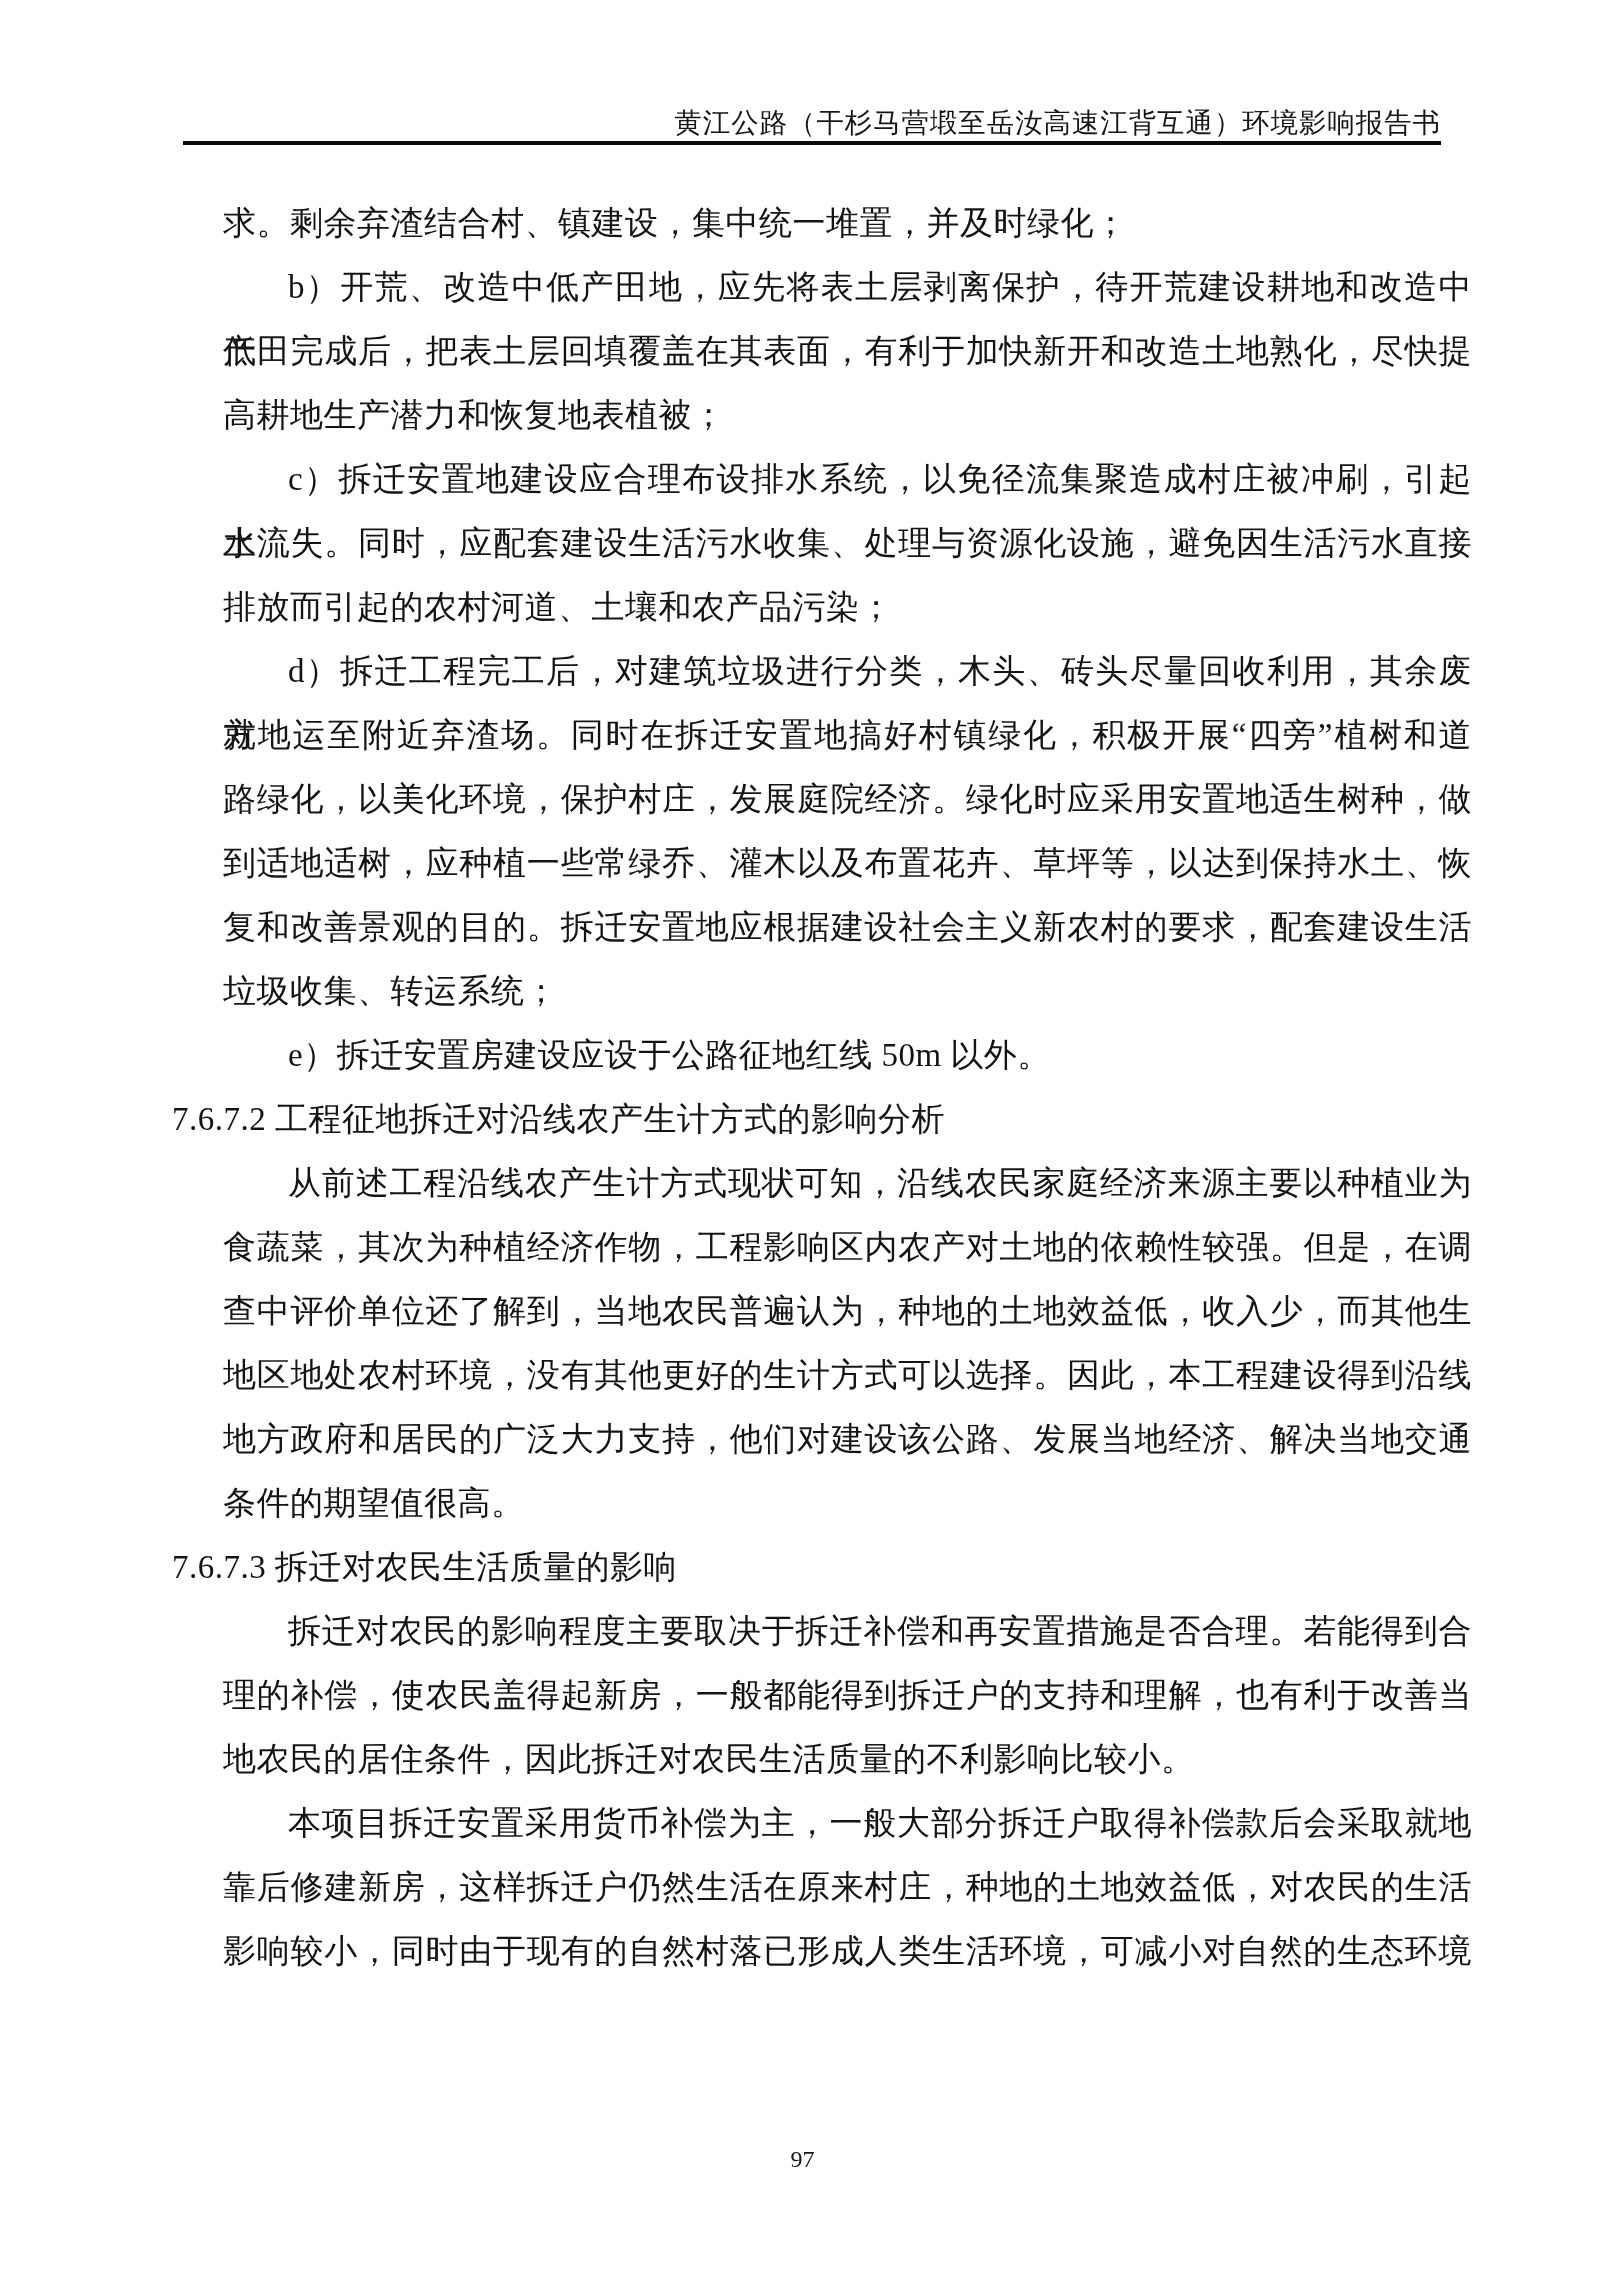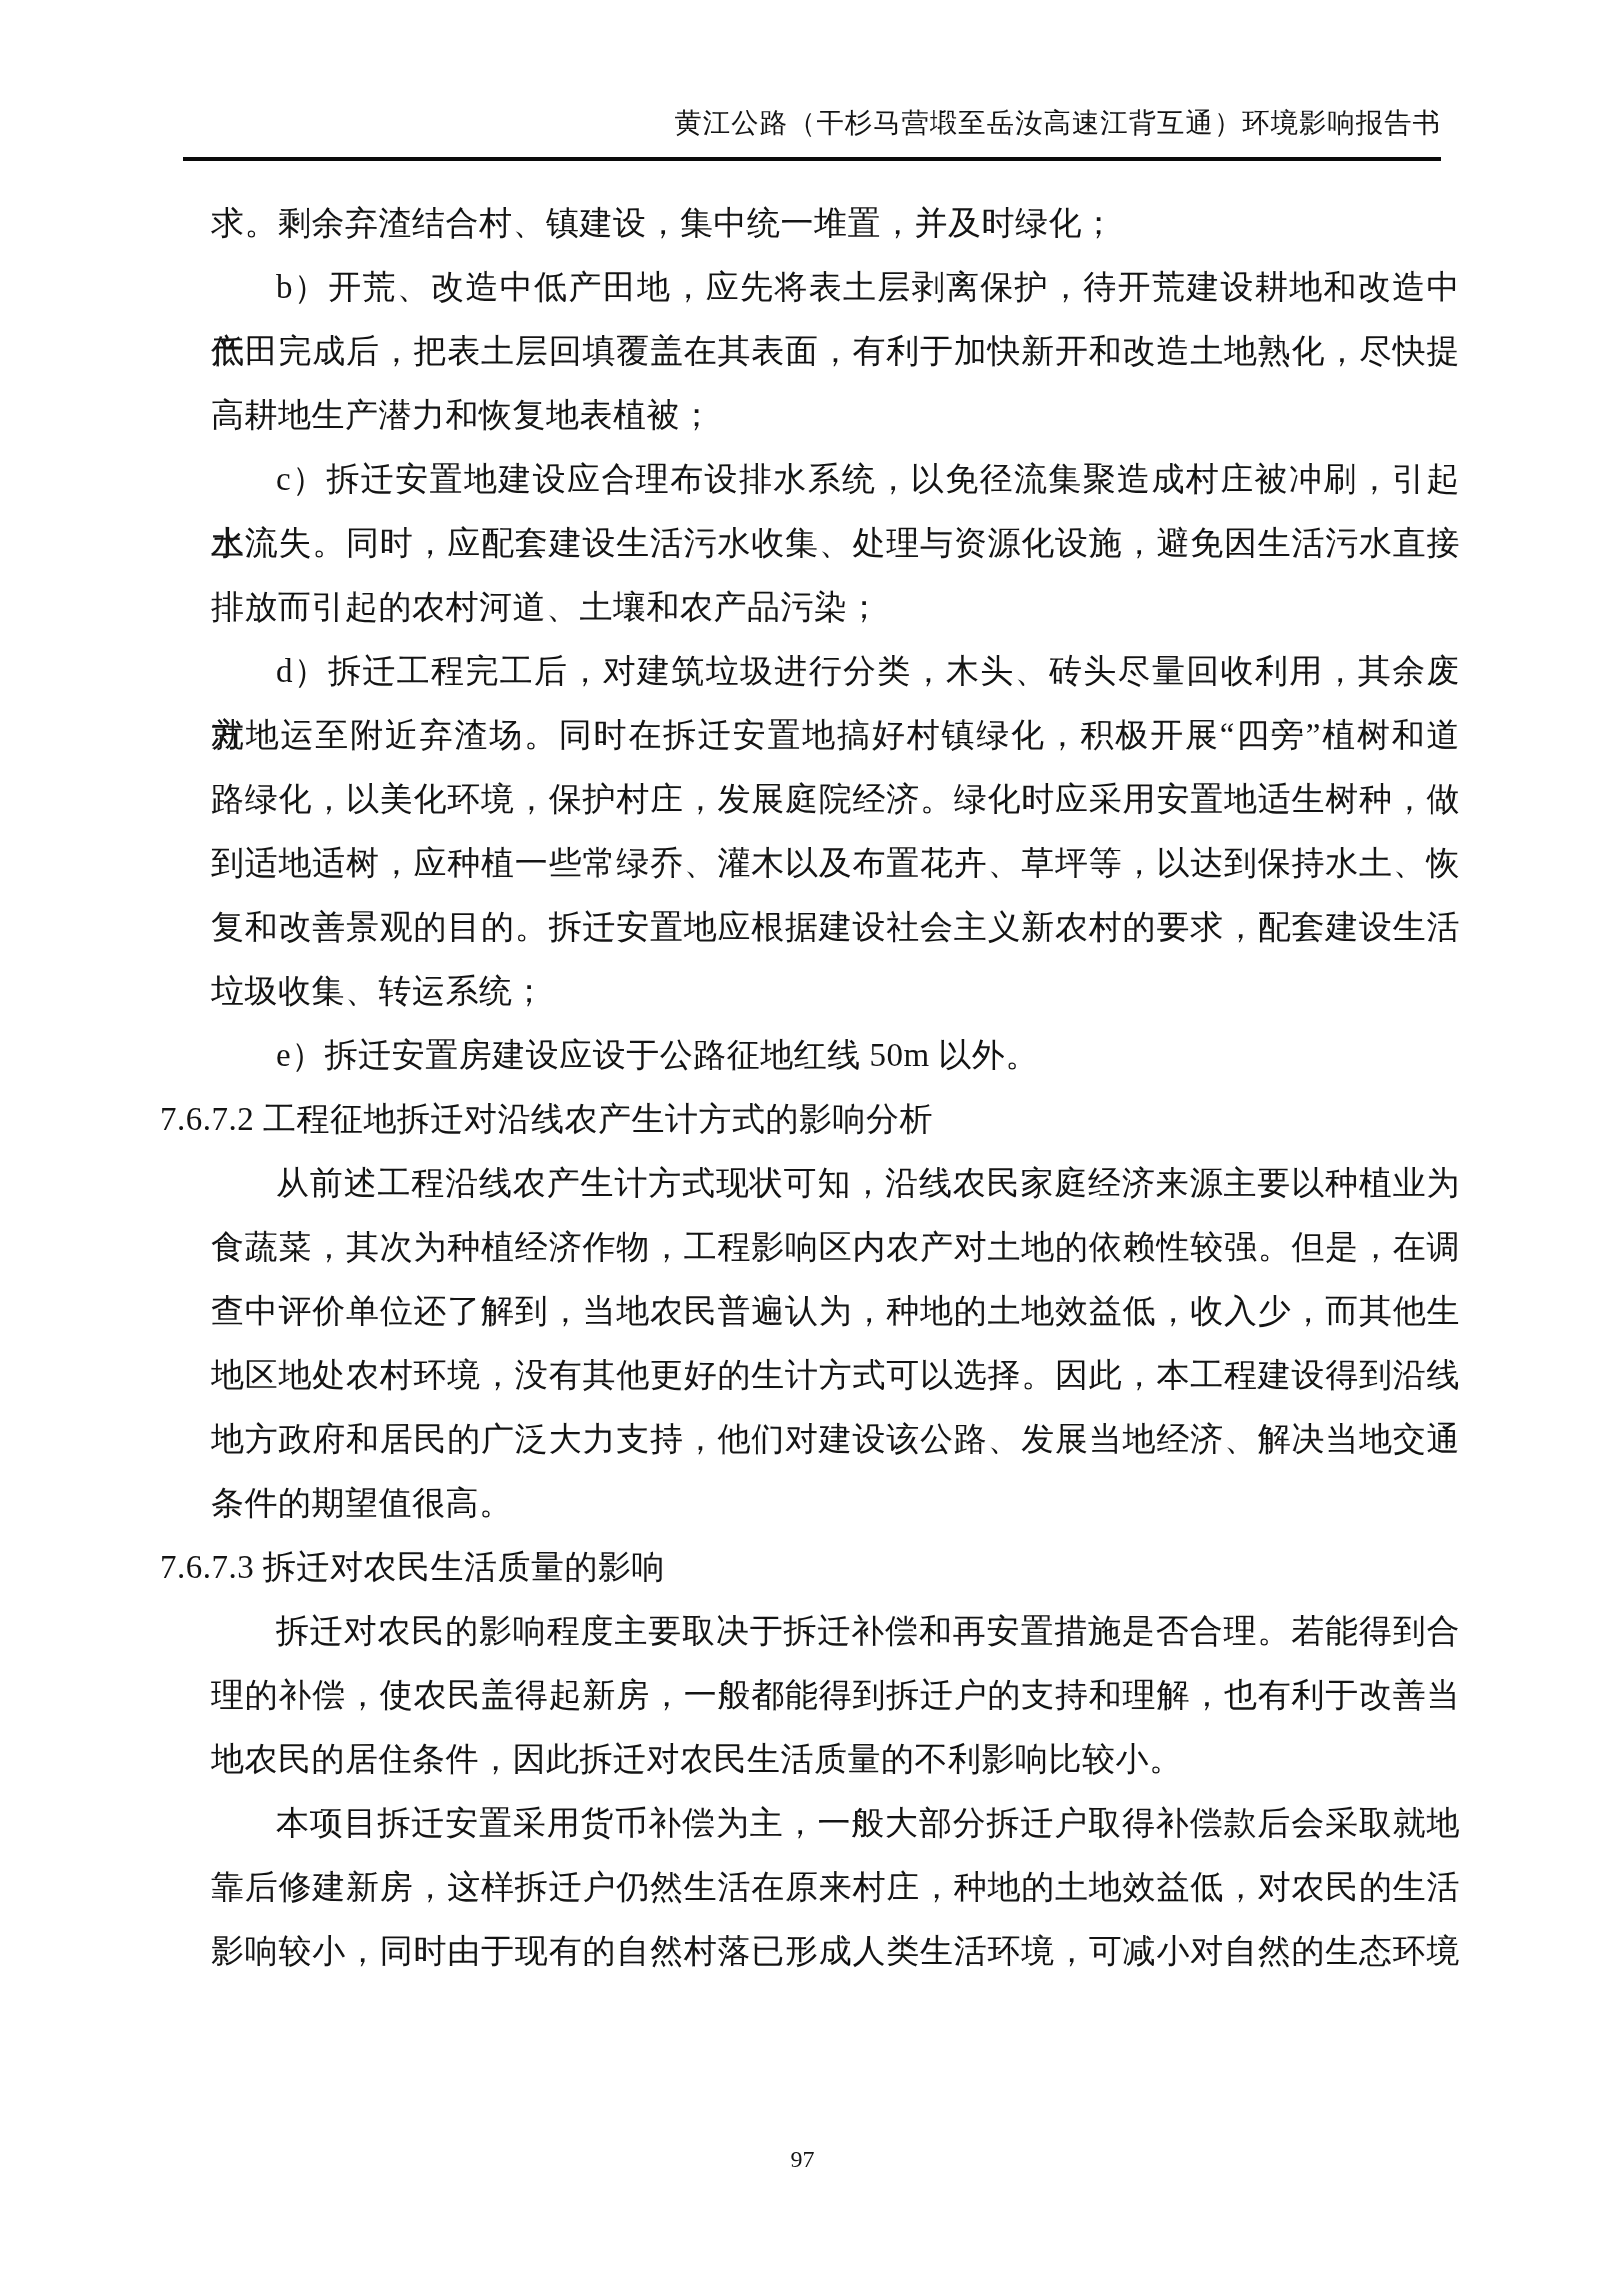--- a/index.html
+++ b/index.html
@@ -14,26 +14,26 @@
   }
   .page-header {
     position: absolute;
     left: 183px;
     top: 106px;
     width: 1258px;
     text-align: right;
     font-size: 27.4px;
     line-height: 35px;
     letter-spacing: 1px;
-    padding-bottom: 16px;
+    padding-bottom: 0;
     border-bottom: 4.9px solid #0a0a0a;
   }
   .content {
     position: absolute;
-    left: 145px;
+    left: 157px;
     top: 191px;
     width: 1315px;
   }
   .line {
     font-size: 33px;
     line-height: 64px;
     height: 64px;
     margin-left: 66px;
     text-align: left;
     letter-spacing: 0.5px;

